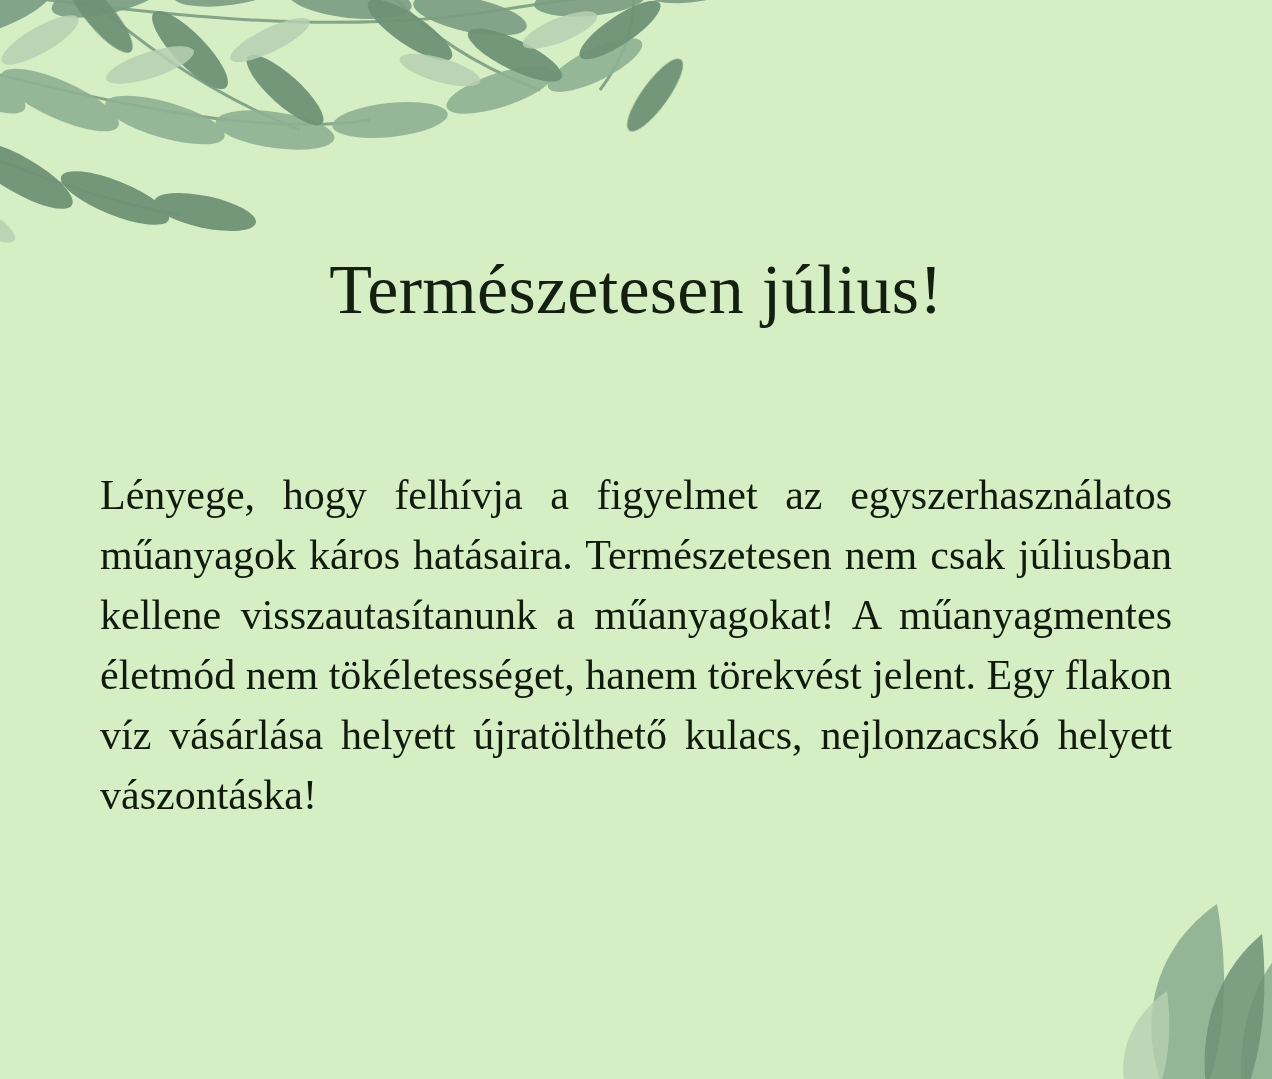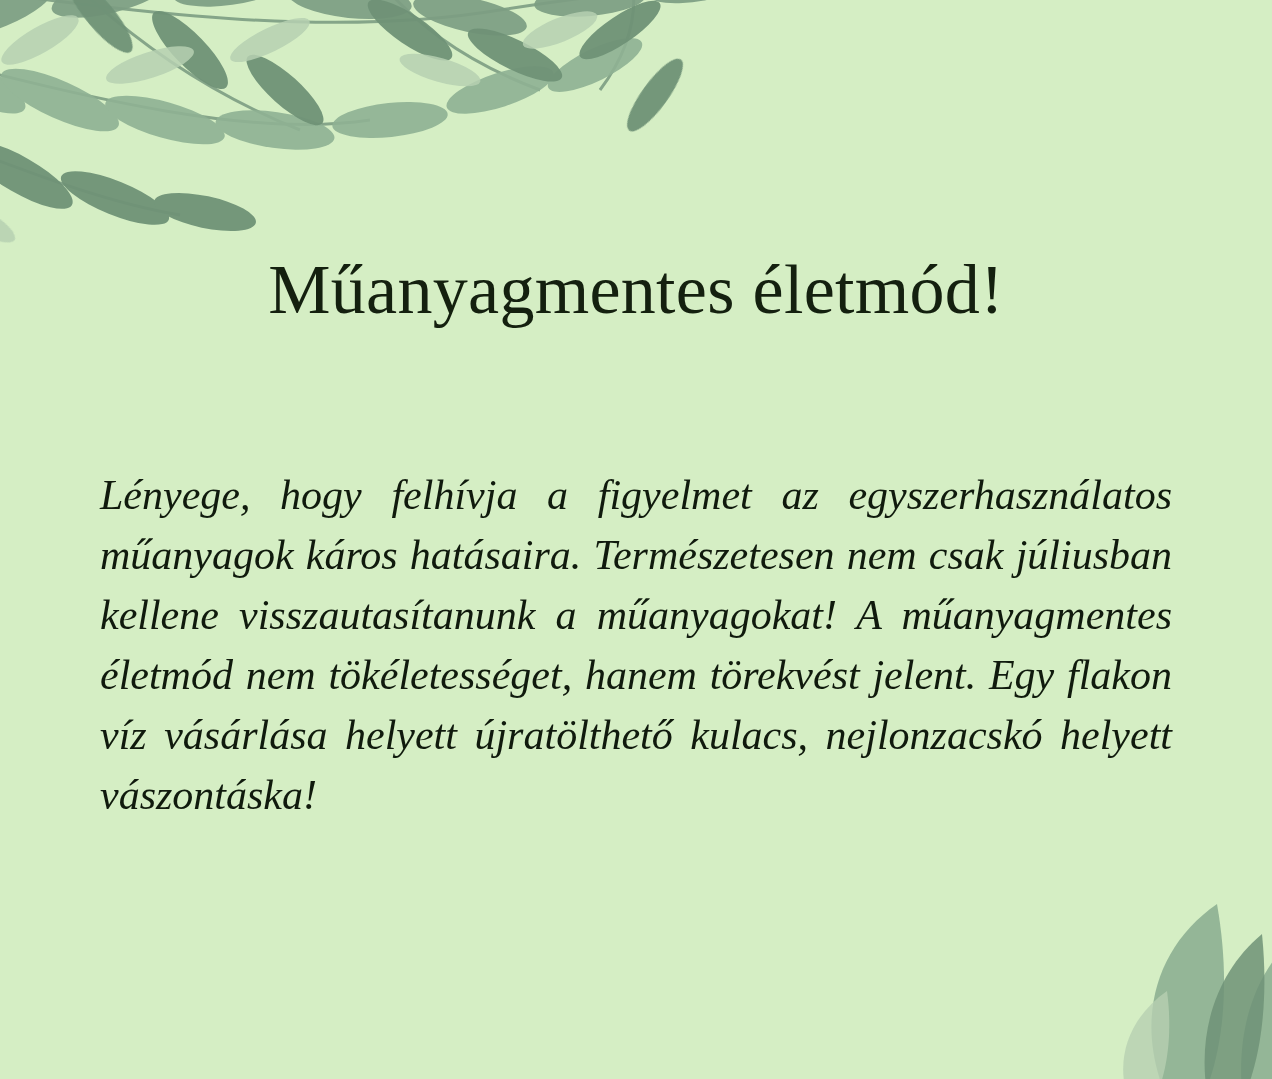--- a/index.html
+++ b/index.html
@@ -63,21 +63,20 @@
 
   .body-text {
     margin: 134px 0 0 0;
     font-family: "Liberation Serif", serif;
     font-size: 42px;
     line-height: 1.43;
     color: #101a0d;
     text-align: justify;
     text-justify: inter-word;
     hyphens: none;
-    font-style: italic;
   }
 </style>
 </head>
 <body>
 
 <div class="poster">
 
   <svg class="foliage foliage-top-left" viewBox="0 0 1000 330" xmlns="http://www.w3.org/2000/svg">
     <g stroke="#7d9e83" stroke-width="3" fill="none" opacity="0.9">
       <path d="M-40 10 C 180 40, 380 70, 560 40 C 700 18, 820 8, 960 2"></path>
@@ -140,17 +139,17 @@
     </g>
     <g fill="#6f9277" opacity="0.85">
       <path d="M228 230 C 212 160, 232 95, 280 55 C 288 135, 275 195, 256 230 Z"></path>
     </g>
     <g fill="#b6d0b2" opacity="0.8">
       <path d="M150 230 C 130 185, 145 140, 185 112 C 192 165, 182 205, 168 230 Z"></path>
     </g>
   </svg>
 
   <div class="content">
-    <h1 class="title">Műanyagmentes életmód!</h1>
+    <h1 class="title">Természetesen július!</h1>
     <p class="body-text">Lényege, hogy felhívja a figyelmet az egyszerhasználatos műanyagok káros hatásaira. Természetesen nem csak júliusban kellene visszautasítanunk a műanyagokat! A műanyagmentes életmód nem tökéletességet, hanem törekvést jelent. Egy flakon víz vásárlása helyett újratölthető kulacs, nejlonzacskó helyett vászontáska!</p>
   </div>
 
 </div>
 
 </body></html>

